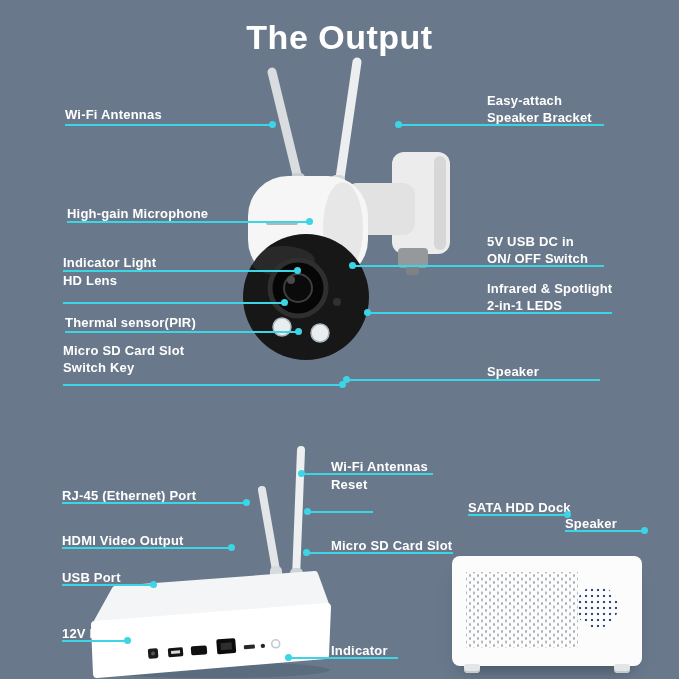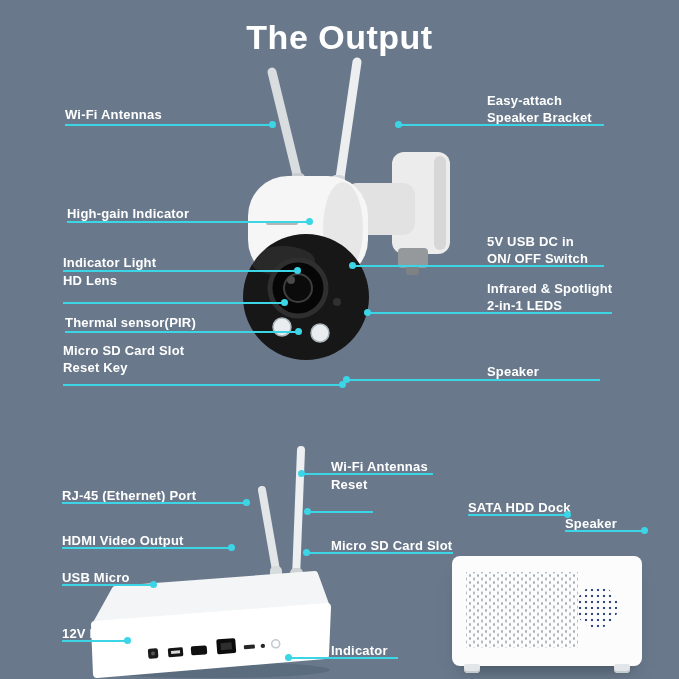--- a/index.html
+++ b/index.html
@@ -89,21 +89,21 @@
     <div class="foot" style="left:162px"></div>
   </div>
 
   <div class="label" style="left:65px;top:106px">
     <span class="lt">Wi-Fi Antennas</span>
   </div>
   <div class="cline" style="left:65px;top:124px;width:208px"></div>
   <div class="cdot" style="left:269px;top:121px"></div>
 
   <div class="label" style="left:67px;top:205px">
-    <span class="lt">High-gain Indicator</span>
+    <span class="lt">High-gain Microphone</span>
   </div>
   <div class="cline" style="left:67px;top:221px;width:243px"></div>
   <div class="cdot" style="left:306px;top:218px"></div>
 
   <div class="label" style="left:63px;top:254px">
     <span class="lt">Indicator Light</span>
   </div>
   <div class="cline" style="left:63px;top:270px;width:235px"></div>
   <div class="cdot" style="left:294px;top:267px"></div>
 
@@ -114,21 +114,21 @@
   <div class="cdot" style="left:281px;top:299px"></div>
 
   <div class="label" style="left:65px;top:314px">
     <span class="lt">Thermal sensor(PIR)</span>
   </div>
   <div class="cline" style="left:65px;top:331px;width:234px"></div>
   <div class="cdot" style="left:295px;top:328px"></div>
 
   <div class="label" style="left:63px;top:342px">
     <span class="lt">Micro SD Card Slot</span>
-    <span class="lt">Reset Key</span>
+    <span class="lt">Switch Key</span>
   </div>
   <div class="cline" style="left:63px;top:384px;width:280px"></div>
   <div class="cdot" style="left:339px;top:381px"></div>
 
   <div class="label" style="left:487px;top:92px">
     <span class="lt">Easy-attach</span>
     <span class="lt">Speaker Bracket</span>
   </div>
   <div class="cline" style="left:398px;top:124px;width:206px"></div>
   <div class="cdot" style="left:395px;top:121px"></div>
@@ -177,21 +177,21 @@
   <div class="cline" style="left:62px;top:547px;width:170px"></div>
   <div class="cdot" style="left:228px;top:544px"></div>
 
   <div class="label" style="left:331px;top:537px">
     <span class="lt">Micro SD Card Slot</span>
   </div>
   <div class="cline" style="left:306px;top:552px;width:147px"></div>
   <div class="cdot" style="left:303px;top:549px"></div>
 
   <div class="label" style="left:62px;top:569px">
-    <span class="lt">USB Micro</span>
+    <span class="lt">USB Port</span>
   </div>
   <div class="cline" style="left:62px;top:584px;width:92px"></div>
   <div class="cdot" style="left:150px;top:581px"></div>
 
   <div class="label" style="left:62px;top:625px">
     <span class="lt">12V DC in</span>
   </div>
   <div class="cline" style="left:62px;top:640px;width:66px"></div>
   <div class="cdot" style="left:124px;top:637px"></div>
 

